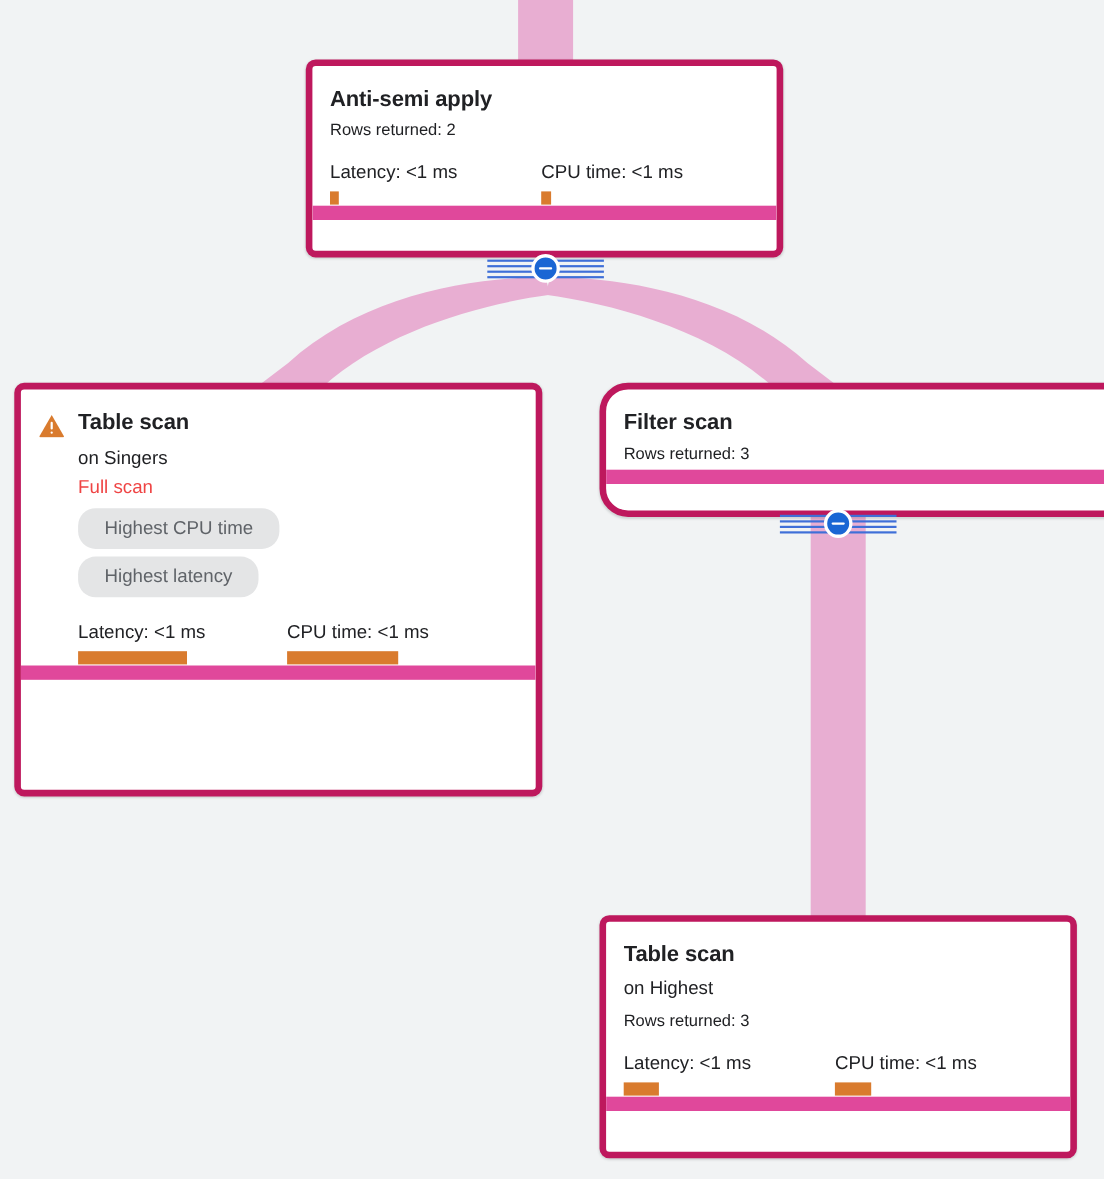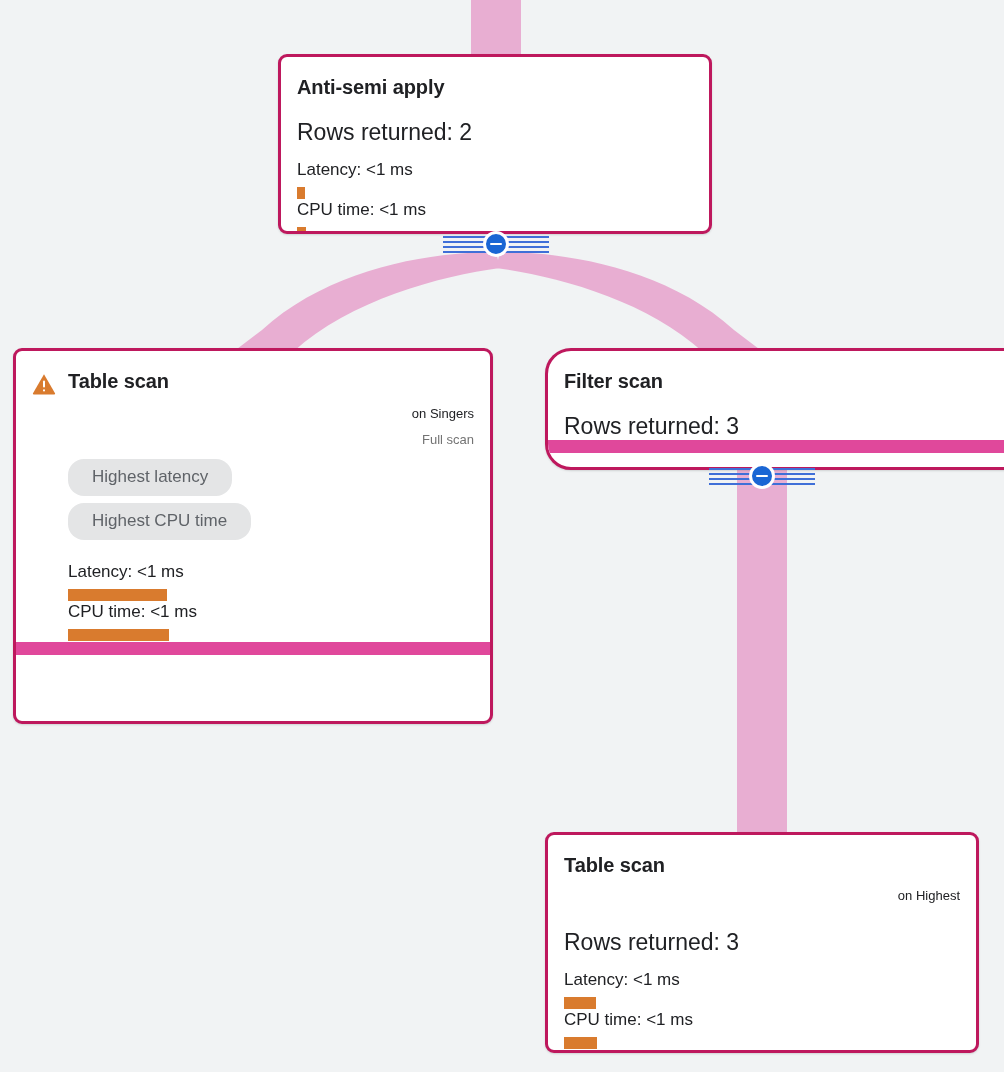--- a/index.html
+++ b/index.html
@@ -26,21 +26,21 @@
     width: 1004px;
     height: 1072px;
     pointer-events: none;
   }
 
   
   .node-card {
     position: absolute;
     box-sizing: border-box;
     background: #ffffff;
-    border: 3px solid #be185d;
+    border: 6px solid #be185d;
     border-radius: 9px;
     box-shadow: 0 1px 2px rgba(60,64,67,0.18);
     overflow: hidden;
   }
   .node-body {
     padding: 18px 16px 14px 16px;
     position: relative;
   }
   .node-accent {
     position: absolute;
@@ -63,55 +63,53 @@
     margin-top: 4px;
   }
   .node-title {
     font-size: 20px;
     font-weight: 700;
     color: #202124;
     letter-spacing: -0.1px;
     line-height: 24px;
   }
   .node-sub {
-    font-size: 13px;
+    font-size: 17px;
     color: #202124;
     line-height: 26px;
     margin-top: 6px;
-    text-align: right;
   }
   .node-sub.muted {
-    color: #737373;
+    color: #ef4444;
     margin-top: 0;
   }
   .node-rows {
-    font-size: 23px;
+    font-size: 15px;
     color: #202124;
     line-height: 26px;
-    margin-top: 20px;
+    margin-top: 4px;
   }
 
   .chips {
     margin-top: 6px;
   }
   .chip {
     display: inline-block;
     background: #e4e5e6;
     color: #5f6368;
     font-size: 17px;
     line-height: 20px;
     border-radius: 16px;
     padding: 8px 24px 9px 24px;
     margin-bottom: 7px;
   }
 
   .metrics {
     display: flex;
     margin-top: 14px;
-    flex-direction: column;
   }
   .metric {
     flex: 0 0 auto;
   }
   .metric-label {
     font-size: 17px;
     color: #202124;
     line-height: 22px;
     white-space: nowrap;
   }
@@ -237,22 +235,22 @@
           <path d="M12 1.2 L23 20.3 Q23.6 21.4 22.3 21.4 L1.7 21.4 Q0.4 21.4 1 20.3 Z" fill="#d97b2e"></path>
           <rect x="11" y="7.5" width="2" height="7" rx="1" fill="#ffffff"></rect>
           <rect x="11" y="16.2" width="2" height="2.2" rx="1" fill="#ffffff"></rect>
         </svg>
         <div class="node-title">Table scan</div>
       </div>
       <div class="indent-for-icon">
         <div class="node-sub">on Singers</div>
         <div class="node-sub muted">Full scan</div>
         <div class="chips">
+          <div><span class="chip">Highest CPU time</span></div>
           <div><span class="chip">Highest latency</span></div>
-          <div><span class="chip">Highest CPU time</span></div>
         </div>
         <div class="metrics">
           <div class="metric" style="width:190px;">
             <div class="metric-label">Latency: &lt;1 ms</div>
             <div class="metric-bar" style="width:99px;"></div>
           </div>
           <div class="metric">
             <div class="metric-label">CPU time: &lt;1 ms</div>
             <div class="metric-bar" style="width:101px;"></div>
           </div>

